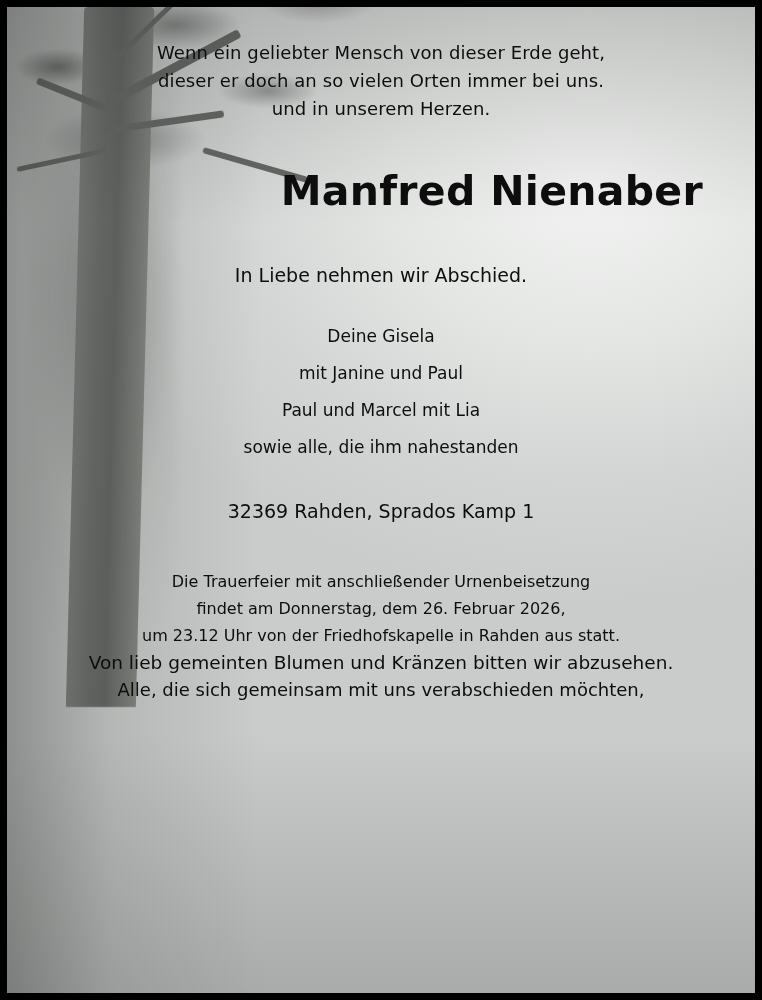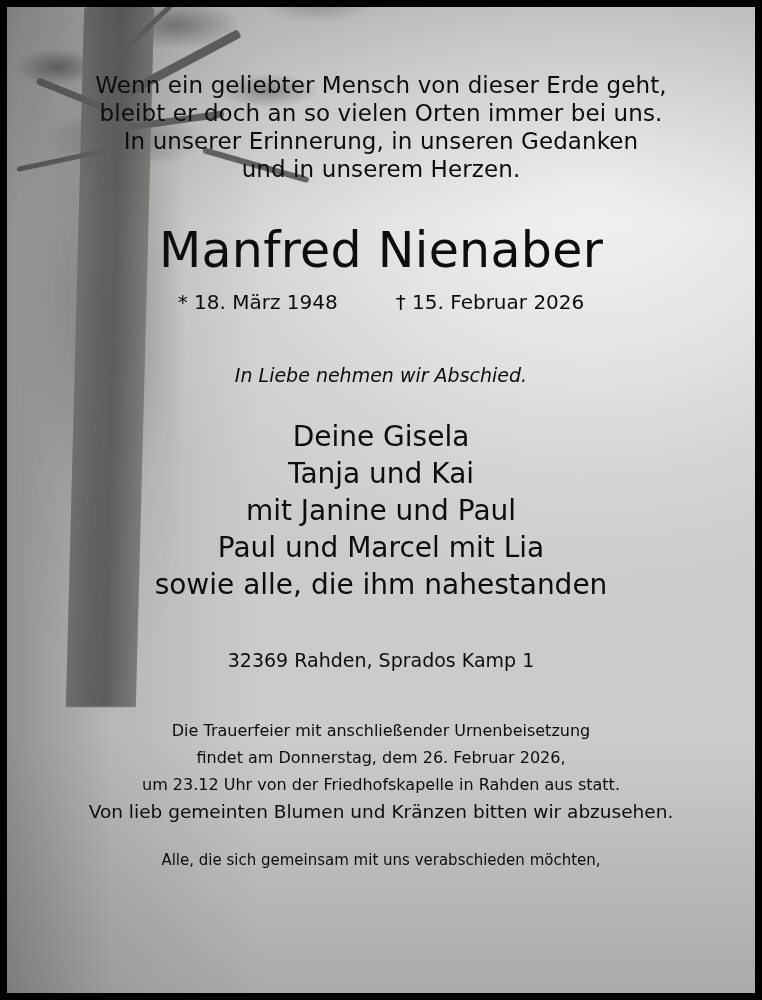--- a/index.html
+++ b/index.html
@@ -94,80 +94,79 @@
 
   .content {
     position: relative;
     z-index: 3;
     padding: 0 52px;
     text-align: center;
     color: #0d0d0d;
   }
 
   .verse {
-    padding-top: 64px;
-    font-size: 23px;
+    padding-top: 32px;
+    font-size: 18px;
     line-height: 28px;
     letter-spacing: 0.1px;
   }
   .verse div { white-space: nowrap; }
 
   .name {
     margin-top: 44px;
-    font-size: 49px;
+    font-size: 41px;
     line-height: 48px;
-    font-weight: 400;
+    font-weight: 700;
     letter-spacing: 0.3px;
+    text-align: right;
   }
 
   .dates {
     margin-top: 14px;
     font-size: 20px;
     line-height: 26px;
     display: flex;
     justify-content: center;
     gap: 58px;
   }
   .dates span { white-space: nowrap; }
 
   .farewell {
     margin-top: 47px;
     font-size: 19px;
     line-height: 26px;
-    font-style: italic;
   }
 
   .family {
     margin-top: 30px;
-    font-size: 28px;
+    font-size: 17px;
     line-height: 37px;
   }
   .family div { white-space: nowrap; }
 
   .address {
-    margin-top: 44px;
+    margin-top: 32px;
     font-size: 19px;
     line-height: 26px;
   }
 
   .ceremony {
     margin-top: 44px;
     font-size: 16px;
     line-height: 27px;
   }
   .ceremony div { white-space: nowrap; }
 
   .flowers {
     font-size: 18.5px;
     line-height: 27px;
   }
 
   .invitation {
-    margin-top: 22px;
-    font-size: 15px;
+    font-size: 18px;
     line-height: 27px;
   }
   .invitation div { white-space: nowrap; }
 </style>
 </head>
 <body>
 
 <div id="obituary">
 
   <div class="bg-base"></div>
@@ -183,37 +182,31 @@
     <div class="branch" style="left:20px; top:160px; width:90px; height:5px; transform: rotate(-12deg);"></div>
     <div class="branch" style="left:120px; top:48px; width:100px; height:5px; transform: rotate(-44deg);"></div>
   </div>
 
   <div class="bg-vignette"></div>
 
   <div class="content">
 
     <div class="verse">
       <div>Wenn ein geliebter Mensch von dieser Erde geht,</div>
-      <div>bleibt er doch an so vielen Orten immer bei uns.</div>
-      <div>In unserer Erinnerung, in unseren Gedanken</div>
+      <div>dieser er doch an so vielen Orten immer bei uns.</div>
       <div>und in unserem Herzen.</div>
     </div>
 
     <div class="name">Manfred Nienaber</div>
 
-    <div class="dates">
-      <span>* 18. März 1948</span>
-      <span>† 15. Februar 2026</span>
-    </div>
 
     <div class="farewell">In Liebe nehmen wir Abschied.</div>
 
     <div class="family">
       <div>Deine Gisela</div>
-      <div>Tanja und Kai</div>
       <div>mit Janine und Paul</div>
       <div>Paul und Marcel mit Lia</div>
       <div>sowie alle, die ihm nahestanden</div>
     </div>
 
     <div class="address">32369 Rahden, Sprados Kamp 1</div>
 
     <div class="ceremony">
       <div>Die Trauerfeier mit anschließender Urnenbeisetzung</div>
       <div>findet am Donnerstag, dem 26. Februar 2026,</div>

